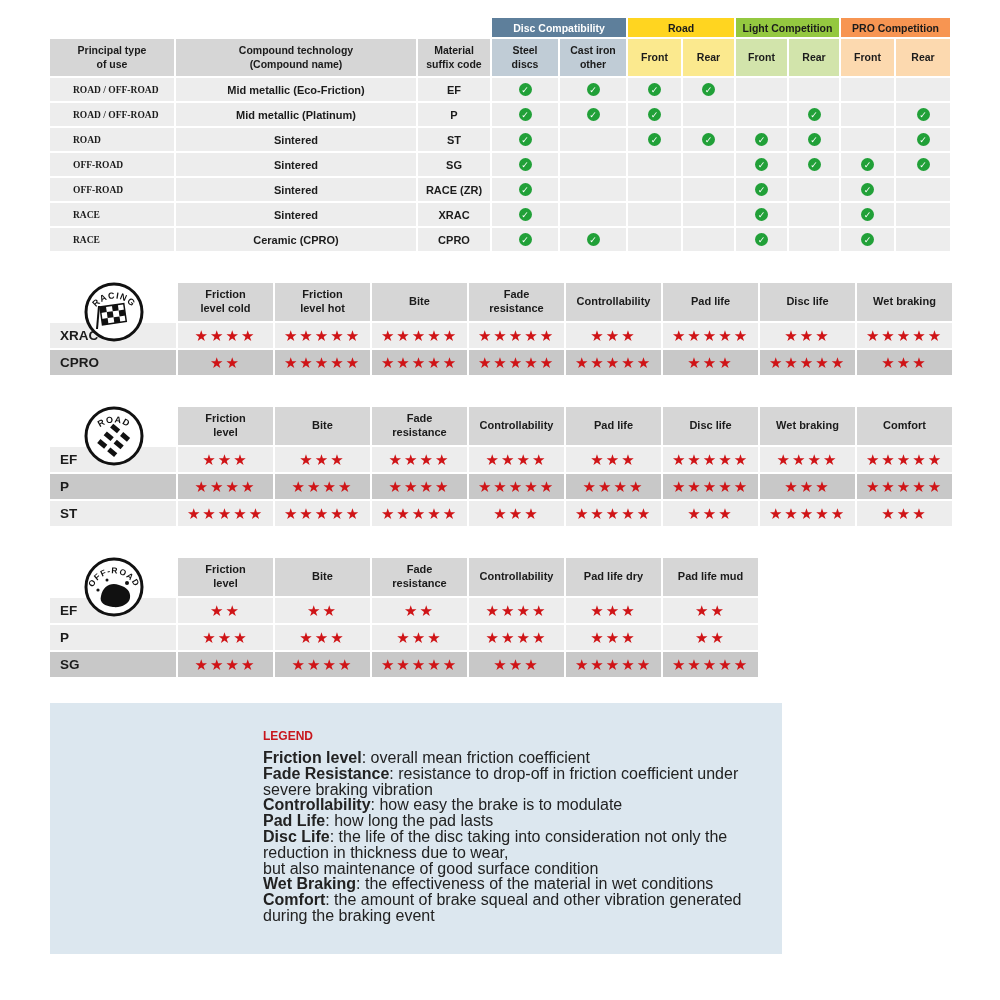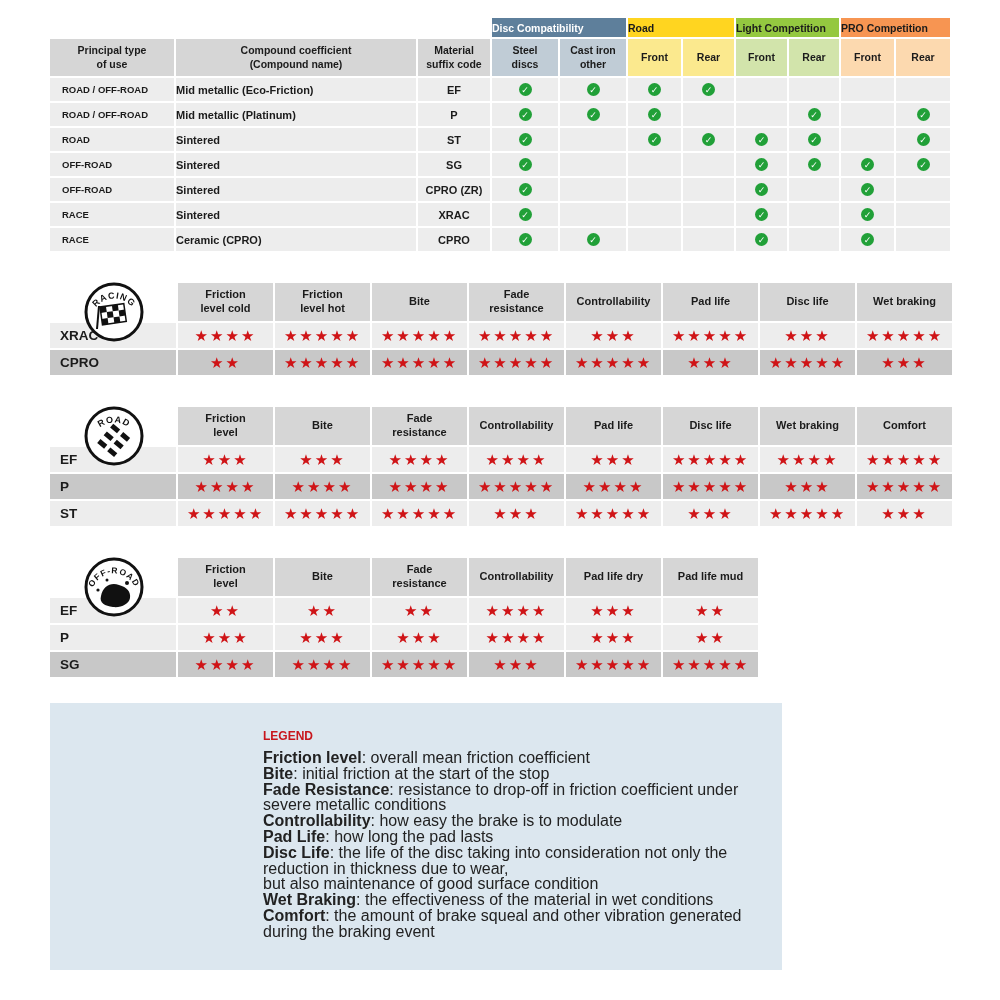--- a/index.html
+++ b/index.html
@@ -8,35 +8,35 @@
     width:1000px; height:1000px; overflow:hidden;
     font-family:"Liberation Sans", sans-serif;
     color:#1b1b1b;
     padding:16px 50px 0 50px;
   }
   table { border-collapse:separate; border-spacing:2px; table-layout:fixed; }
 
   
   .compat-table { width:904px; margin-left:-2px; }
   .group-blank { background:transparent; }
-  .group-cell { height:19px; vertical-align:middle; font-weight:bold; font-size:10.5px; }
+  .group-cell { height:19px; text-align:center; vertical-align:middle; font-weight:bold; font-size:10.5px; }
   .grp-disc  { background:var(--disc_header); color:#fff; }
   .grp-road  { background:var(--road_header); color:#1b1b1b; }
   .grp-light { background:var(--light_header); color:#1b1b1b; }
   .grp-pro   { background:var(--pro_header); color:#1b1b1b;margin-left:10px; }
   .head-cell { height:37px; text-align:center; vertical-align:middle; font-weight:bold;
                font-size:10.5px; line-height:1.25; white-space:pre-line; }
   .sub-gray  { background:var(--header_gray);margin-left:48px; }
   .sub-disc  { background:var(--disc_cell); }
   .sub-road  { background:var(--road_cell); }
   .sub-light { background:var(--light_cell); }
   .sub-pro   { background:var(--pro_cell); }
   .cell { background:var(--row_light); height:23px; vertical-align:middle; font-size:10.5px; }
-  .c-use  { font-weight:bold; font-size:9.5px; padding-left:12px; }
-  .c-tech { font-weight:bold; font-size:11px; }
+  .c-use  { font-weight:bold; font-size:9.5px; padding-left:23px;font-family:Liberation Serif, serif; }
+  .c-tech { font-weight:bold; text-align:center; font-size:11px; }
   .c-code { font-weight:bold; text-align:center; font-size:11px; }
   .c-check { text-align:center; }
   .check {
     display:inline-flex; width:13px; height:13px; border-radius:50%;
     background:var(--check_green); color:#fff;
     font-family:"DejaVu Sans", sans-serif; font-size:9px; font-weight:bold;
     align-items:center; justify-content:center; vertical-align:middle;
   }
 
   
@@ -87,21 +87,21 @@
         <tr class="group-row">
           <td class="group-blank" colspan="3"></td>
           <td class="group-cell grp-disc" colspan="2">Disc Compatibility</td>
           <td class="group-cell grp-road" colspan="2">Road</td>
           <td class="group-cell grp-light" colspan="2">Light Competition</td>
           <td class="group-cell grp-pro" colspan="2">PRO Competition</td>
         </tr>
         <tr class="head-row">
           <td class="head-cell sub-gray">Principal type
 of use</td>
-          <td class="head-cell sub-gray">Compound coefficient
+          <td class="head-cell sub-gray">Compound technology
 (Compound name)</td>
           <td class="head-cell sub-gray">Material
 suffix code</td>
           <td class="head-cell sub-disc">Steel
 discs</td>
           <td class="head-cell sub-disc">Cast iron
 other</td>
           <td class="head-cell sub-road">Front</td>
           <td class="head-cell sub-road">Rear</td>
           <td class="head-cell sub-light">Front</td>
@@ -157,21 +157,21 @@
           <td class="cell c-check"></td>
           <td class="cell c-check"></td>
           <td class="cell c-check"><span class="check">✓</span></td>
           <td class="cell c-check"><span class="check">✓</span></td>
           <td class="cell c-check"><span class="check">✓</span></td>
           <td class="cell c-check"><span class="check">✓</span></td>
         </tr>
         <tr class="compat-data-row">
           <td class="cell c-use">OFF-ROAD</td>
           <td class="cell c-tech">Sintered</td>
-          <td class="cell c-code">CPRO (ZR)</td>
+          <td class="cell c-code">RACE (ZR)</td>
           <td class="cell c-check"><span class="check">✓</span></td>
           <td class="cell c-check"></td>
           <td class="cell c-check"></td>
           <td class="cell c-check"></td>
           <td class="cell c-check"><span class="check">✓</span></td>
           <td class="cell c-check"></td>
           <td class="cell c-check"><span class="check">✓</span></td>
           <td class="cell c-check"></td>
         </tr>
         <tr class="compat-data-row">
@@ -422,22 +422,21 @@
           </tr>
         </tbody>
       </table>
   </section>
 
   <div class="legend">
     <div class="legend-inner">
       <div class="legend-title">LEGEND</div>
       <div id="legend-items">
           <div class="legend-line"><b class="legend-term">Friction level</b><span class="legend-desc">: overall mean friction coefficient</span></div>
-          <div class="legend-line"><b class="legend-term">Bite</b><span class="legend-desc">: initial friction at the start of the stop</span></div>
-          <div class="legend-line"><b class="legend-term">Fade Resistance</b><span class="legend-desc">: resistance to drop-off in friction coefficient under severe metallic conditions</span></div>
+          <div class="legend-line"><b class="legend-term">Fade Resistance</b><span class="legend-desc">: resistance to drop-off in friction coefficient under severe braking vibration</span></div>
           <div class="legend-line"><b class="legend-term">Controllability</b><span class="legend-desc">: how easy the brake is to modulate</span></div>
           <div class="legend-line"><b class="legend-term">Pad Life</b><span class="legend-desc">: how long the pad lasts</span></div>
           <div class="legend-line"><b class="legend-term">Disc Life</b><span class="legend-desc">: the life of the disc taking into consideration not only the reduction in thickness due to wear,</span></div>
           <div class="legend-line"><span class="legend-desc">but also maintenance of good surface condition</span></div>
           <div class="legend-line"><b class="legend-term">Wet Braking</b><span class="legend-desc">: the effectiveness of the material in wet conditions</span></div>
           <div class="legend-line"><b class="legend-term">Comfort</b><span class="legend-desc">: the amount of brake squeal and other vibration generated during the braking event</span></div>
         </div>
     </div>
   </div>
 

